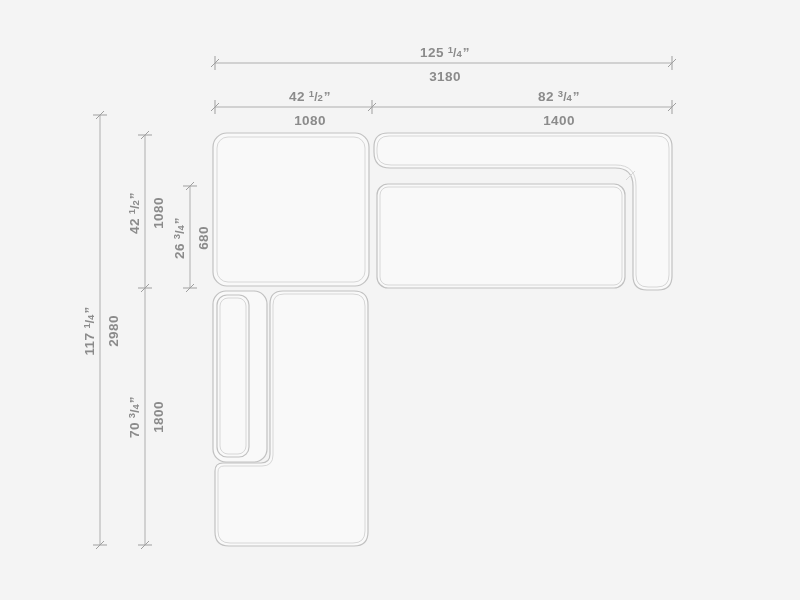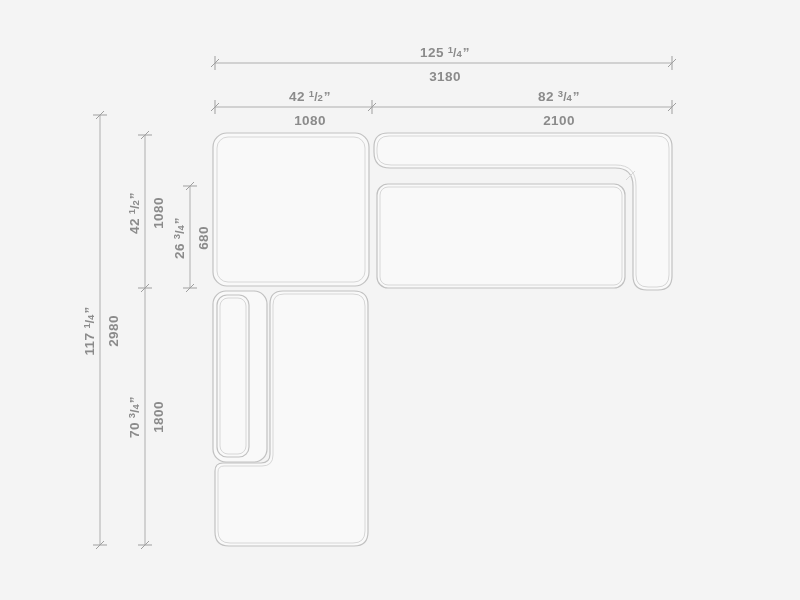--- a/index.html
+++ b/index.html
@@ -145,21 +145,21 @@
     <div class="mm">3180</div>
   </div>
 
   <div class="dl dl-h" style="left:294px; top:107px;margin-left:16px;">
     <div class="inch"><span>42</span><span class="frac"><span class="fn">1</span><span class="fs">/</span><span class="fd">2</span></span><span class="unit">”</span></div>
     <div class="mm">1080</div>
   </div>
 
   <div class="dl dl-h" style="left:522px; top:107px;margin-left:37px;">
     <div class="inch"><span>82</span><span class="frac"><span class="fn">3</span><span class="fs">/</span><span class="fd">4</span></span><span class="unit">”</span></div>
-    <div class="mm">2100</div>
+    <div class="mm">1400</div>
   </div>
 
   <div class="dl dl-v" style="left:100px; top:331px;">
     <div class="inch"><span>117</span><span class="frac"><span class="fn">1</span><span class="fs">/</span><span class="fd">4</span></span><span class="unit">”</span></div>
     <div class="mm">2980</div>
   </div>
 
   <div class="dl dl-v" style="left:145px; top:213px;">
     <div class="inch"><span>42</span><span class="frac"><span class="fn">1</span><span class="fs">/</span><span class="fd">2</span></span><span class="unit">”</span></div>
     <div class="mm">1080</div>

